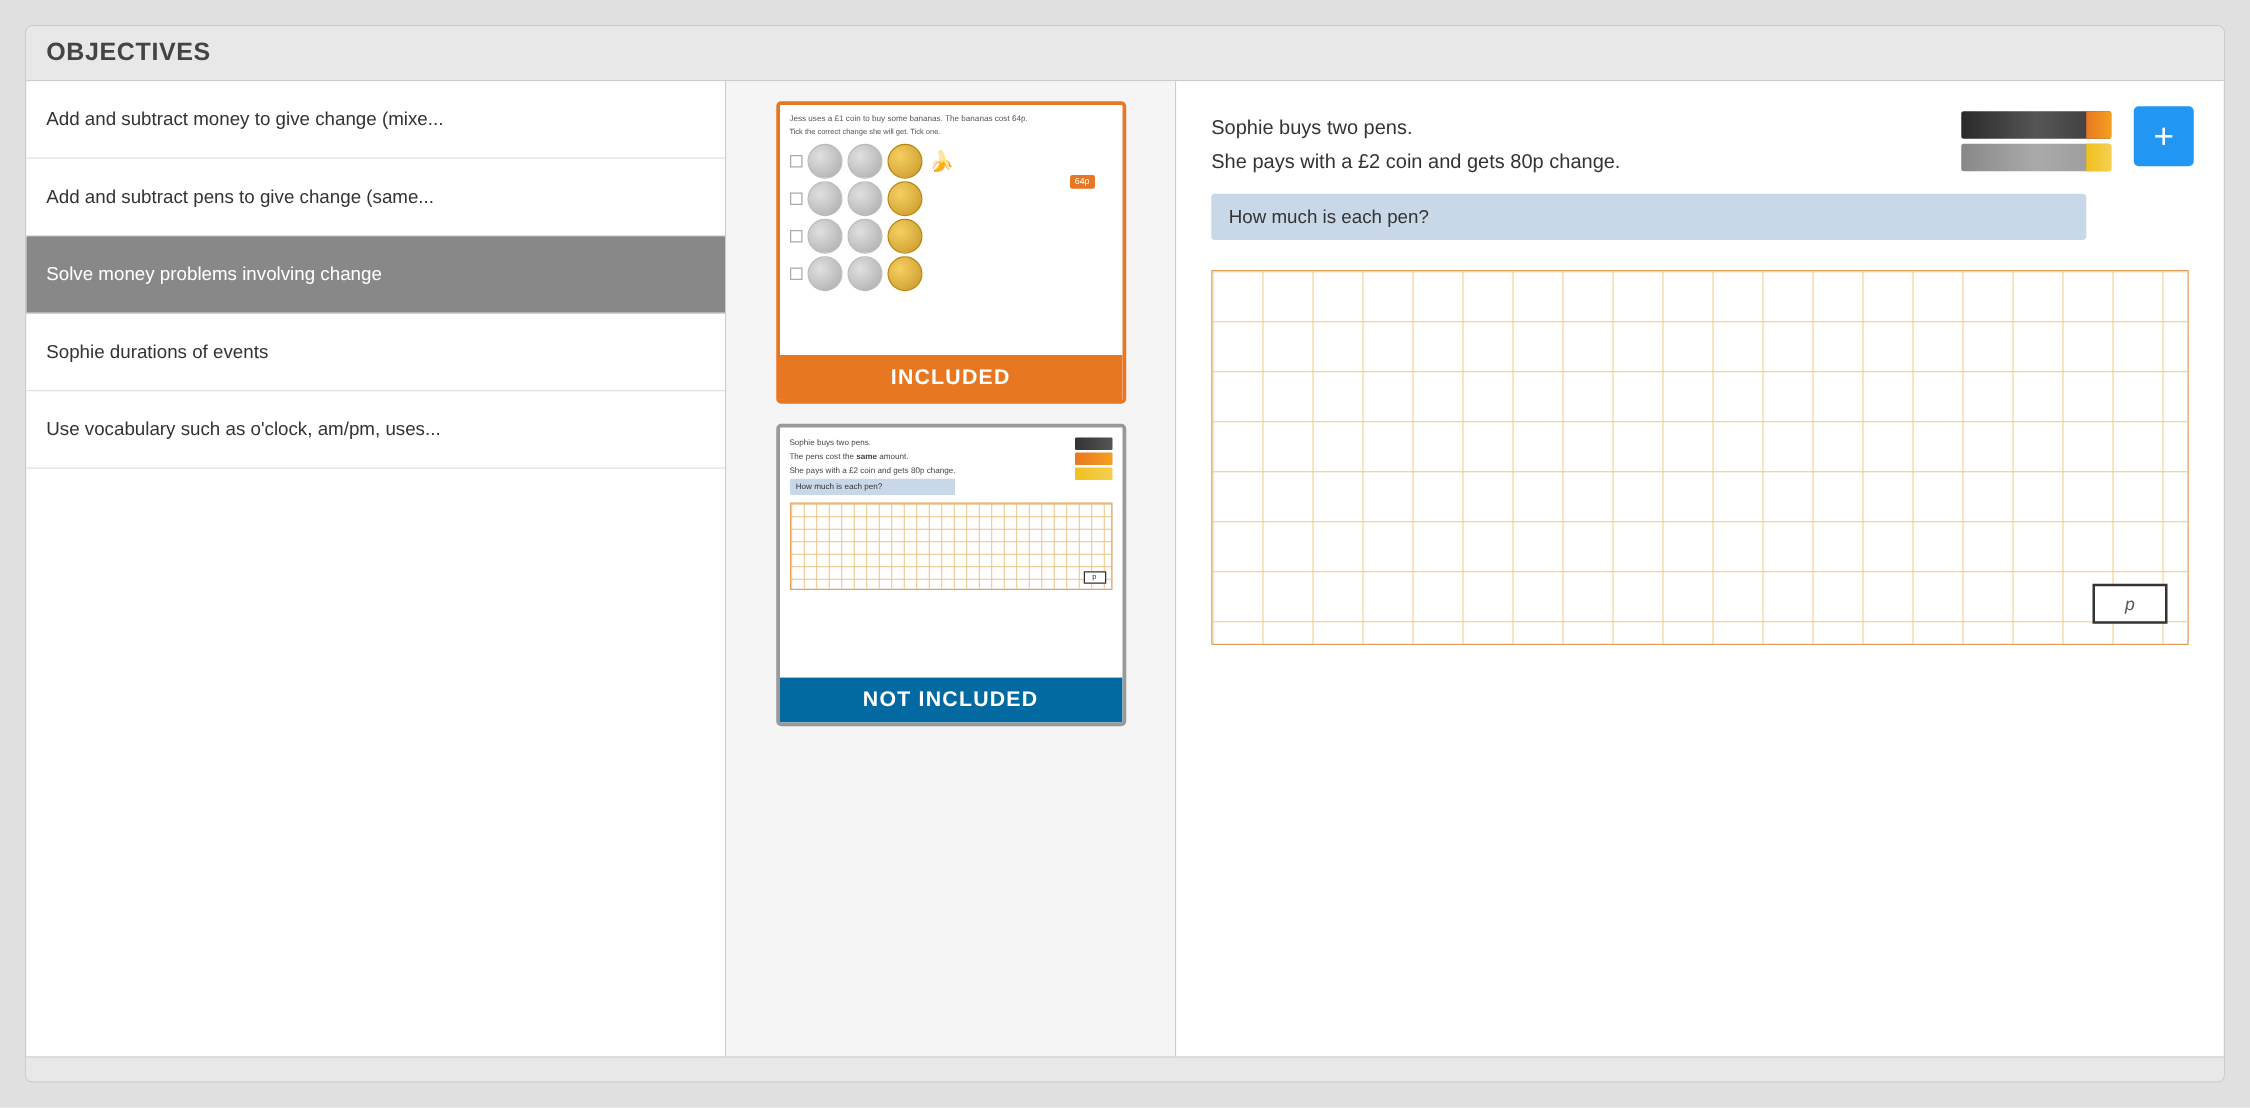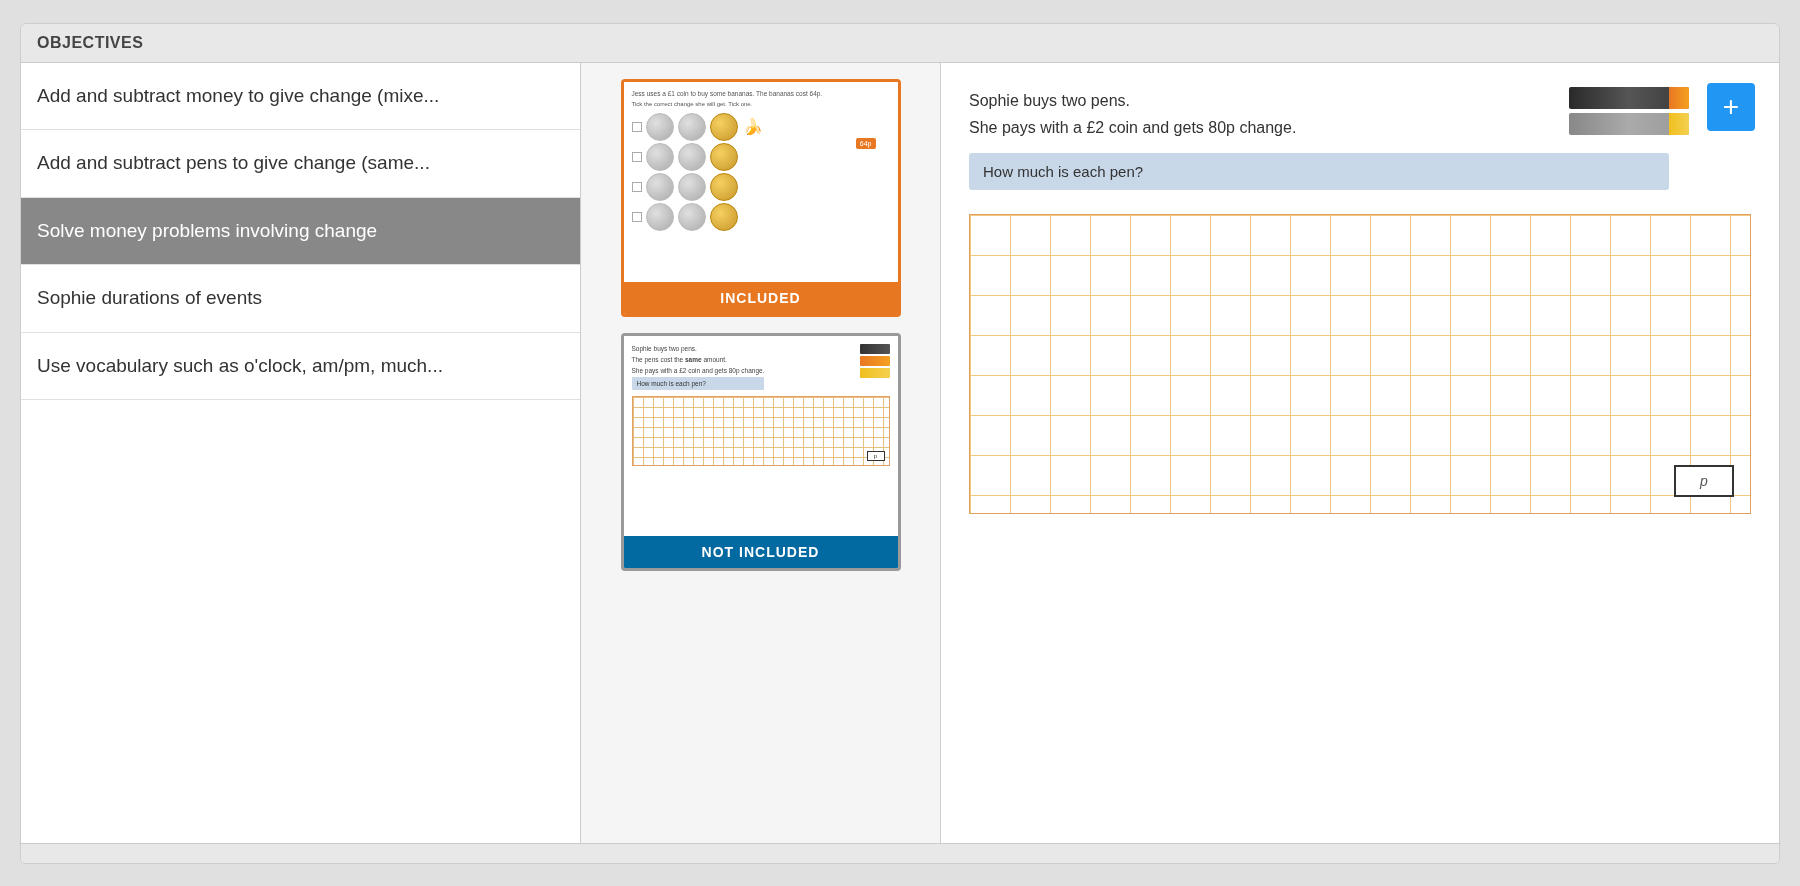--- a/index.html
+++ b/index.html
@@ -17,42 +17,42 @@
       border: 1px solid #ccc;
       border-radius: 6px;
       overflow: hidden;
     }
     .header {
       background: #e8e8e8;
       padding: 10px 16px;
       border-bottom: 1px solid #ccc;
     }
     .header-title {
-      font-size: 16px;
+      font-size: 20px;
       font-weight: bold;
       color: #444;
       letter-spacing: 0.5px;
     }
     .content-row {
       display: flex;
       flex-direction: row;
       height: 780px;
     }
     
     .sidebar {
       width: 560px;
       border-right: 1px solid #ccc;
       background: #fff;
       display: flex;
       flex-direction: column;
     }
     .sidebar-item {
       padding: 20px 16px;
       border-bottom: 1px solid #e0e0e0;
-      font-size: 19px;
+      font-size: 15px;
       color: #333;
       cursor: pointer;
       line-height: 1.4;
     }
     .sidebar-item.active {
       background: #888;
       color: #ffffff;
     }
     
     .middle-panel {
@@ -83,21 +83,21 @@
       height: 200px;
       display: flex;
       align-items: center;
       justify-content: center;
       position: relative;
       overflow: hidden;
     }
     .card-label {
       padding: 8px;
       text-align: center;
-      font-size: 14px;
+      font-size: 17px;
       font-weight: bold;
       letter-spacing: 1px;
       color: #fff;
     }
     .card.included .card-label {
       background: #e87722;
     }
     .card.not-included .card-label {
       background: #0369a1;
     }
@@ -362,21 +362,21 @@
       <div class="sidebar-item">
         <span>Add and subtract pens to give change (same...</span>
       </div>
       <div class="sidebar-item active">
         <span>Solve money problems involving change</span>
       </div>
       <div class="sidebar-item">
         <span>Sophie durations of events</span>
       </div>
       <div class="sidebar-item">
-        <span>Use vocabulary such as o'clock, am/pm, much...</span>
+        <span>Use vocabulary such as o'clock, am/pm, uses...</span>
       </div>
     </div>
 
     <div class="middle-panel">
 
       <div class="card included">
         <div class="card-thumbnail">
           <div class="thumb1">
             <div class="thumb1-title">Jess uses a £1 coin to buy some bananas. The bananas cost 64p.</div>
             <div class="thumb1-subtitle">Tick the correct change she will get. Tick one.</div>

